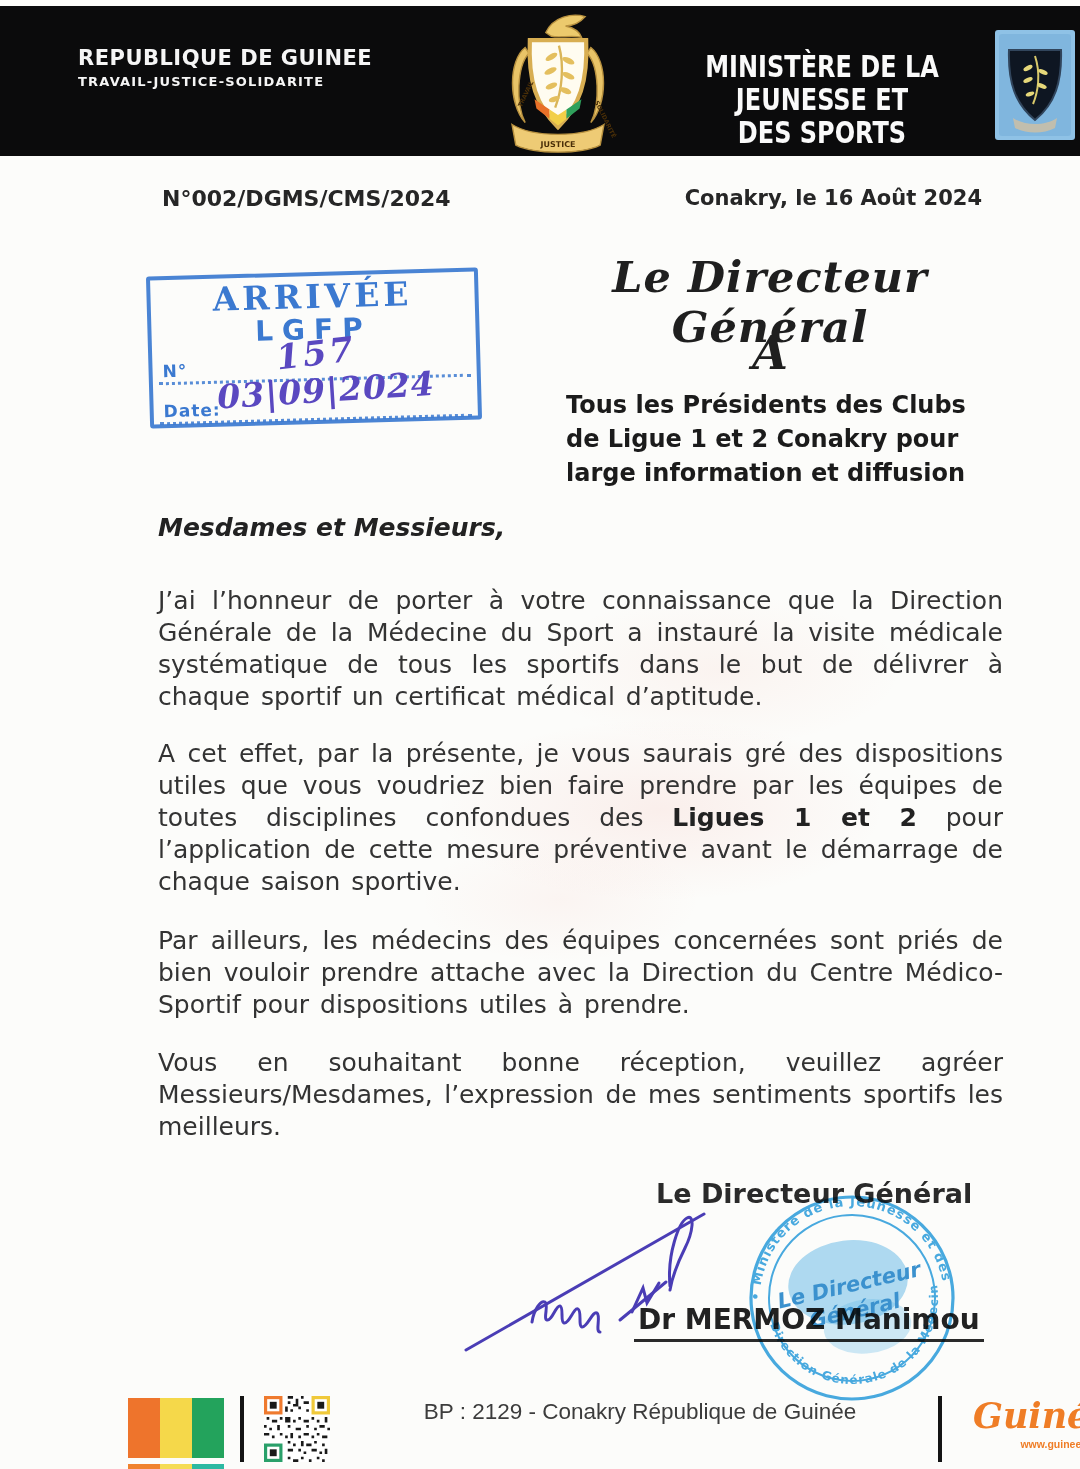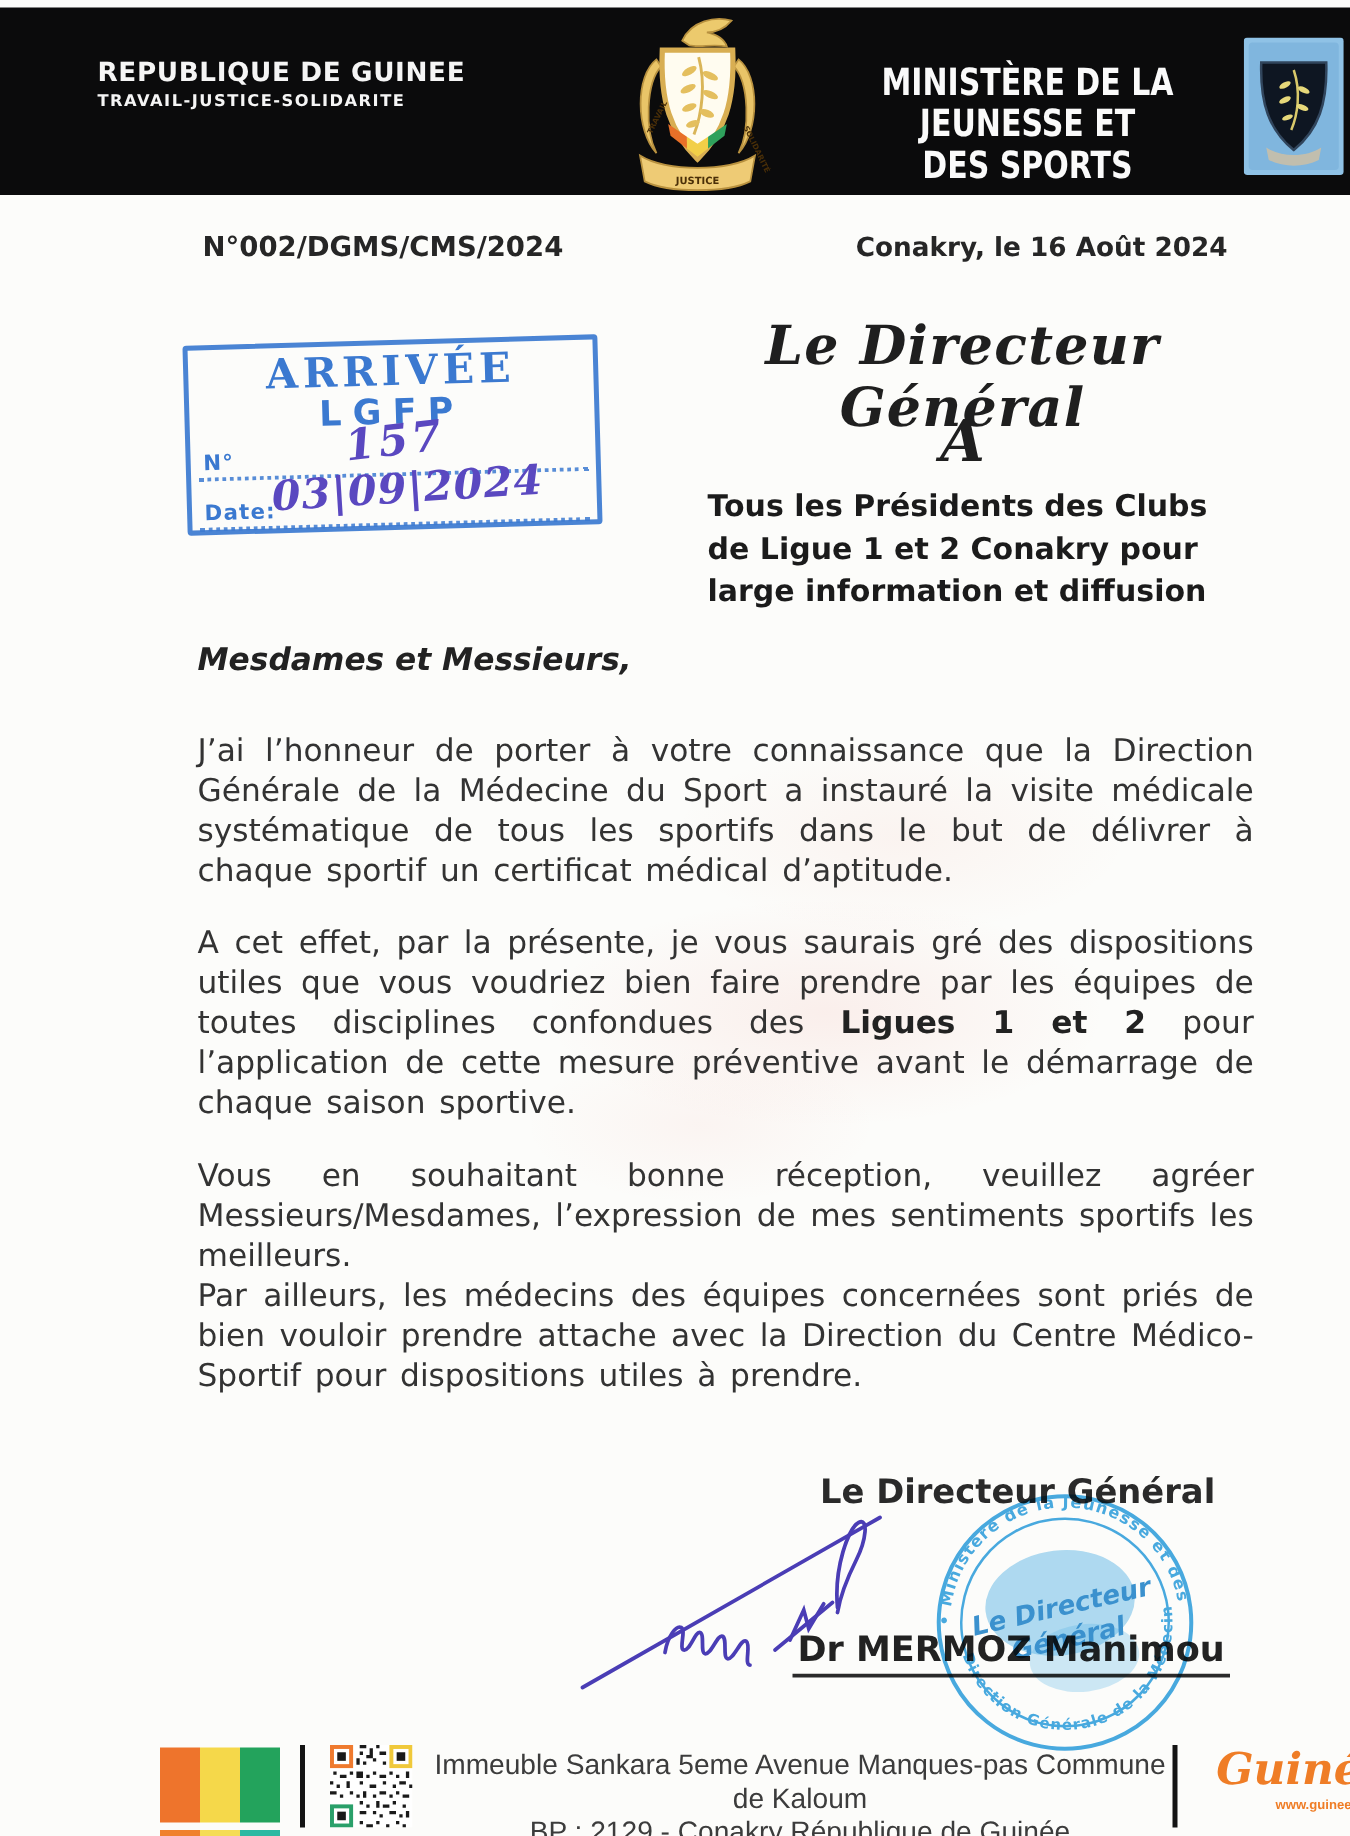--- a/index.html
+++ b/index.html
@@ -149,22 +149,22 @@
     <div>de Ligue 1 et 2 Conakry pour</div>
     <div>large information et diffusion</div>
   </div>
 
   <div class="content">
     <div class="salutation">Mesdames et Messieurs,</div>
     <p class="para p1" style="margin:0 0 25px 0;">J’ai l’honneur de porter à votre connaissance que la Direction Générale de la Médecine du Sport a instauré la visite médicale systématique de tous les sportifs dans le but de délivrer à chaque sportif un certificat médical d’aptitude.</p>
     <p class="para p2" style="margin:0 0 27px 0;">
       <span>A cet effet, par la présente, je vous saurais gré des dispositions utiles que vous voudriez bien faire prendre par les équipes de toutes disciplines confondues des </span><span class="bold">Ligues 1 et 2</span><span> pour l’application de cette mesure préventive avant le démarrage de chaque saison sportive.</span>
     </p>
+    <p class="para p3" style="margin:0 0 26px 0;">Par ailleurs, les médecins des équipes concernées sont priés de bien vouloir prendre attache avec la Direction du Centre Médico-Sportif pour dispositions utiles à prendre.</p>
     <p class="para p4" style="margin:0;">Vous en souhaitant bonne réception, veuillez agréer Messieurs/Mesdames, l’expression de mes sentiments sportifs les meilleurs.</p>
-    <p class="para p3" style="margin:0 0 26px 0;">Par ailleurs, les médecins des équipes concernées sont priés de bien vouloir prendre attache avec la Direction du Centre Médico-Sportif pour dispositions utiles à prendre.</p>
   </div>
 
   <div class="sig-title">Le Directeur Général</div>
 
   <svg class="sig-strokes" viewBox="0 0 310 170" fill="none" stroke="#4a3db5" stroke-width="3" stroke-linecap="round">
     <path d="M4 162 L242 26"></path>
     <path d="M70 134 c2 -13 9 -22 13 -20 c4 2 -2 17 2 18 c5 1 9 -15 13 -14 c4 1 0 16 4 17 c5 1 10 -16 14 -14 c4 2 0 17 4 18 c5 1 11 -17 15 -14 c4 3 -2 19 3 19"></path>
     <path d="M208 98 c-3 -32 9 -64 17 -68 c8 -4 6 14 -2 30 c-8 16 -13 30 -15 42"></path>
     <path d="M170 124 l11 -24 l4 15 l12 -20"></path>
     <path d="M158 132 l46 -38"></path>
@@ -213,21 +213,20 @@
     <rect x="0.6" y="0.6" width="5.8" height="5.8" fill="none" stroke="#ef7a2e" stroke-width="1.2"></rect>
     <rect x="2.2" y="2.2" width="2.6" height="2.6" fill="#1a1a1a"></rect>
     <rect x="18.6" y="0.6" width="5.8" height="5.8" fill="none" stroke="#f0c93a" stroke-width="1.2"></rect>
     <rect x="20.2" y="2.2" width="2.6" height="2.6" fill="#1a1a1a"></rect>
     <rect x="0.6" y="18.6" width="5.8" height="5.8" fill="none" stroke="#2aa06a" stroke-width="1.2"></rect>
     <rect x="2.2" y="20.2" width="2.6" height="2.6" fill="#1a1a1a"></rect>
     <path fill="#1a1a1a" d="M9 0h2v1h-2z M12 1h1v2h-1z M14 0h1v1h-1z M9 2h1v1h-1z M11 3h2v1h-2z M15 2h2v1h-2z M8 4h1v2h-1z M10 5h1v1h-1z M13 4h1v1h-1z M16 5h1v1h-1z M1 8h1v1h-1z M3 9h2v1h-2z M6 8h1v1h-1z M0 11h1v1h-1z M2 12h1v1h-1z M5 11h1v2h-1z M8 8h2v2h-2z M11 9h1v1h-1z M13 8h1v1h-1z M15 9h2v1h-2z M18 8h1v1h-1z M20 9h1v1h-1z M23 8h1v2h-1z M9 11h1v1h-1z M12 12h2v1h-2z M16 11h1v1h-1z M19 12h1v1h-1z M21 11h2v1h-2z M24 12h1v1h-1z M0 14h2v1h-2z M3 15h1v1h-1z M6 14h1v1h-1z M8 15h1v1h-1z M10 14h1v2h-1z M13 15h1v1h-1z M15 14h2v1h-2z M18 15h1v1h-1z M20 14h1v1h-1z M22 15h2v1h-2z M9 17h1v1h-1z M11 18h1v1h-1z M14 17h1v2h-1z M16 18h2v1h-2z M19 17h1v1h-1z M22 18h1v1h-1z M9 20h2v1h-2z M13 20h1v1h-1z M15 21h1v1h-1z M18 20h2v1h-2z M21 21h1v1h-1z M23 20h1v2h-1z M9 23h1v1h-1z M11 24h2v1h-2z M14 23h1v1h-1z M17 24h1v1h-1z M20 23h1v1h-1z M22 24h1v1h-1z"></path>
   </svg>
 
   <div class="address">
-    <div>Immeuble Sankara 5eme Avenue Manques-pas Commune de Kaloum</div>
     <div>BP : 2129 - Conakry République de Guinée</div>
 
   </div>
 
   <div class="fdiv" style="left:938px"></div>
 
   <div class="brand">
     <div class="nm">Guinée</div>
     <div class="url">www.guinee.gn</div>
   </div>

